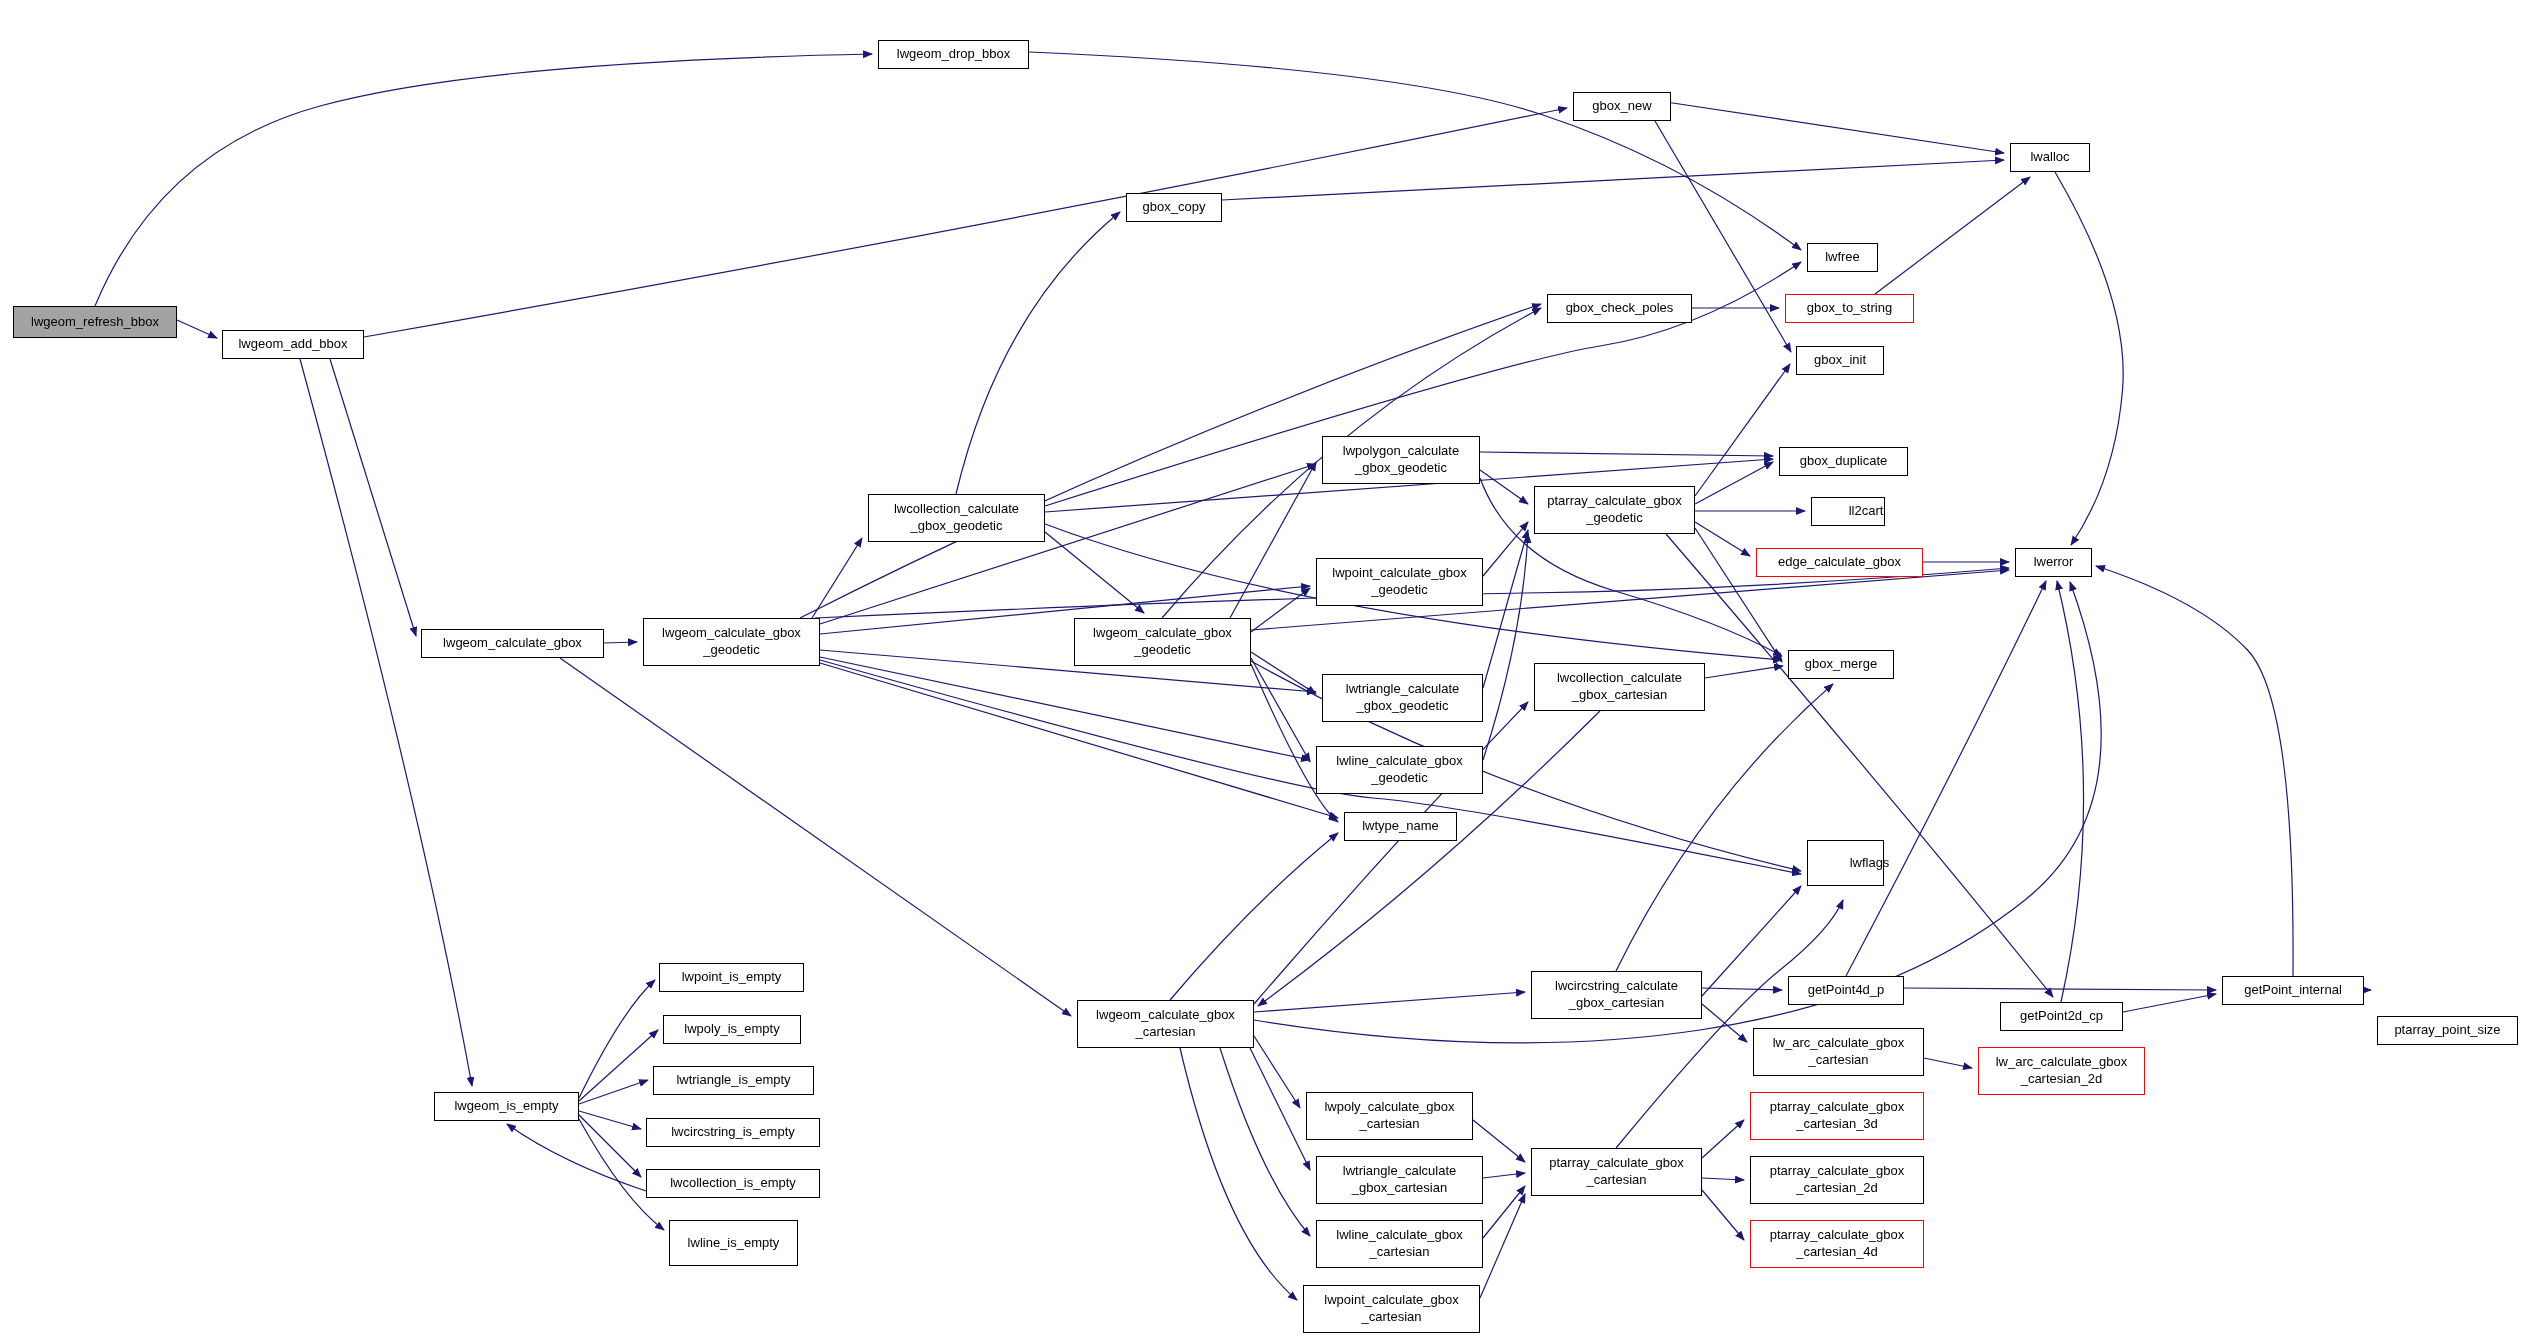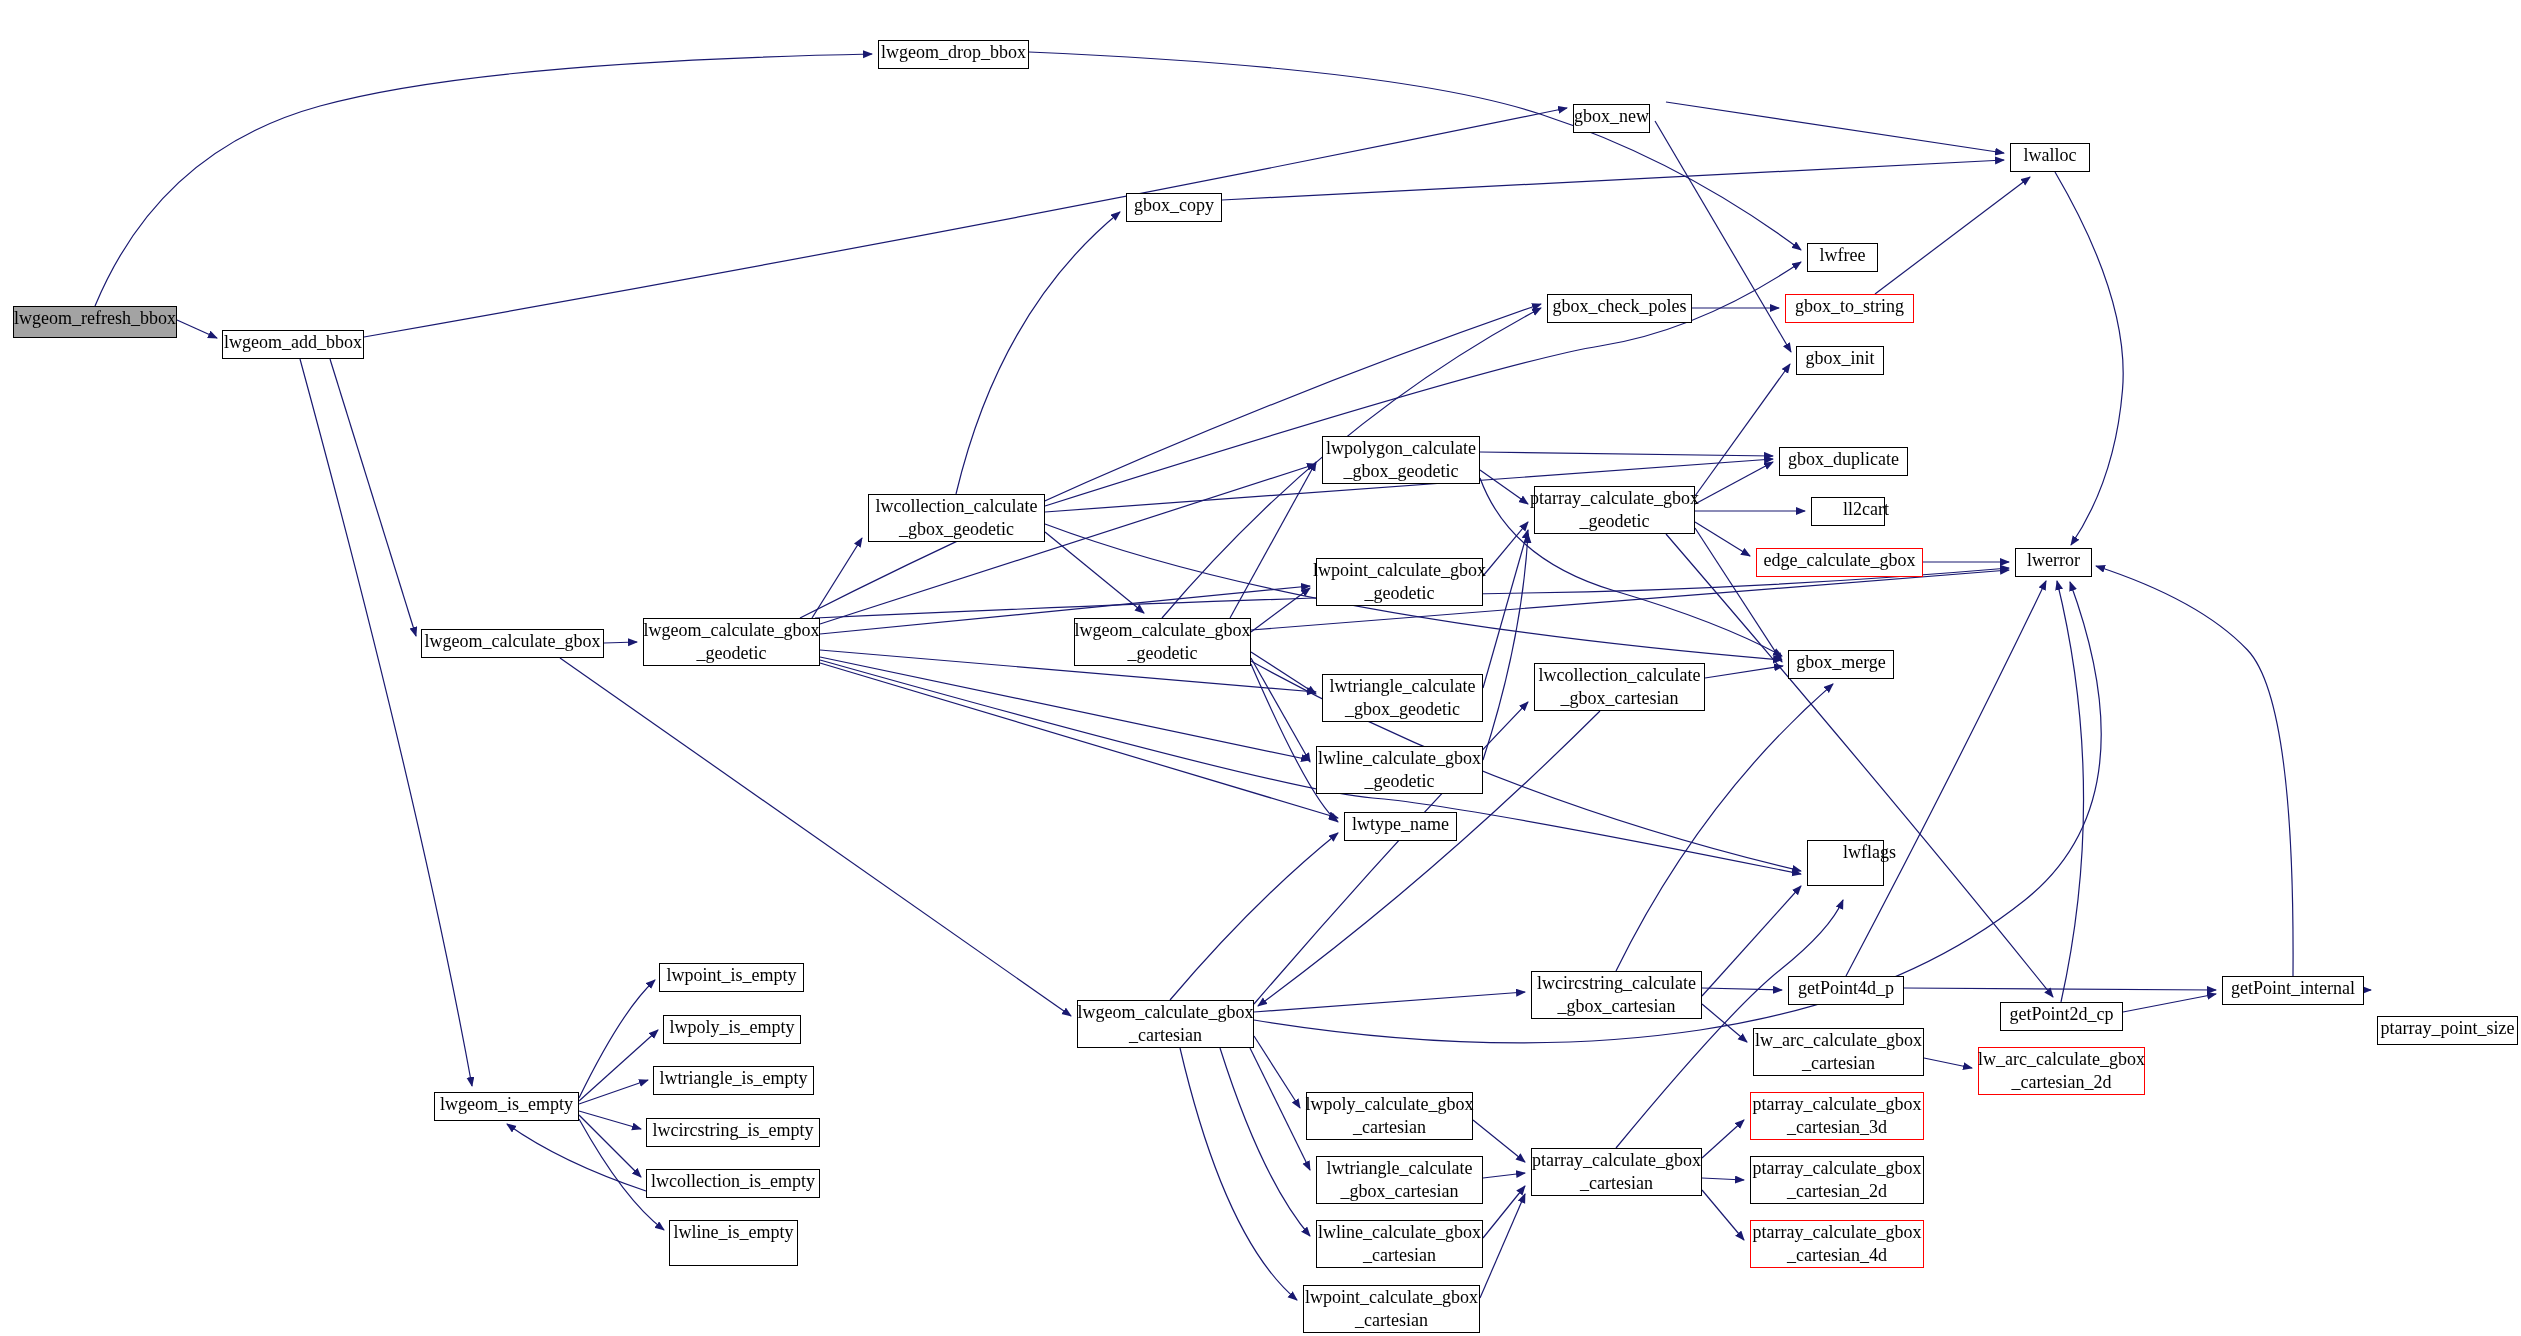--- a/index.html
+++ b/index.html
@@ -1,22 +1,22 @@
 <!DOCTYPE html>
 <html style="--edge-color: #191970; --node-border: #000000; --root-fill: #a3a3a3; --trunc-border: #ff0000;"><head>
 <meta charset="utf-8">
 <style>
   html,body{margin:0;padding:0;background:#ffffff;}
   #stage{position:relative;width:2521px;height:1336px;background:#ffffff;overflow:hidden;
          font-family:"Liberation Sans",sans-serif;}
   #edges{position:absolute;left:0;top:0;z-index:1;}
   .edge{fill:none;stroke:var(--edge-color,#191970);stroke-width:1.2px;}
   .node{position:absolute;box-sizing:border-box;background:#ffffff;border:1px solid var(--node-border,#000);
-        color:#000;z-index:2;display:flex;flex-direction:column;align-items:center;
-        text-align:center;font-size:18px;line-height:1.3;cursor:pointer;font-family:Liberation Serif, serif;}
+        color:#000;z-index:2;display:flex;flex-direction:column;align-items:center;justify-content:center;
+        text-align:center;font-size:13px;line-height:1.3;cursor:pointer;}
   .node.root{background:var(--root-fill,#a3a3a3);cursor:default;}
   .node.truncated{border-color:var(--trunc-border,#ff0000);}
   .node span{display:block;white-space:nowrap;}
 </style>
 </head>
 <body>
 
 <div id="stage" style="background: rgb(255, 255, 255);">
   <svg id="edges" width="2521" height="1336" viewBox="0 0 2521 1336">
     <defs>
@@ -112,21 +112,21 @@
     </svg>
 <div class="node root" style="left: 13px; top: 306px; width: 164px; height: 32px;">
       <span>lwgeom_refresh_bbox</span>
     </div>
     <div class="node " style="left: 222px; top: 330px; width: 142px; height: 29px;">
       <span>lwgeom_add_bbox</span>
     </div>
     <div class="node " style="left: 878px; top: 40px; width: 151px; height: 29px;">
       <span>lwgeom_drop_bbox</span>
     </div>
-    <div class="node " style="left: 1573px; top: 104px; width: 77px; height: 29px;">
+    <div class="node " style="left: 1573px; top: 92px; width: 98px; height: 29px;">
       <span>gbox_new</span>
     </div>
     <div class="node " style="left: 2010px; top: 143px; width: 80px; height: 29px;">
       <span>lwalloc</span>
     </div>
     <div class="node " style="left: 1126px; top: 193px; width: 96px; height: 29px;">
       <span>gbox_copy</span>
     </div>
     <div class="node " style="left: 1807px; top: 243px; width: 71px; height: 29px;">
       <span>lwfree</span>

